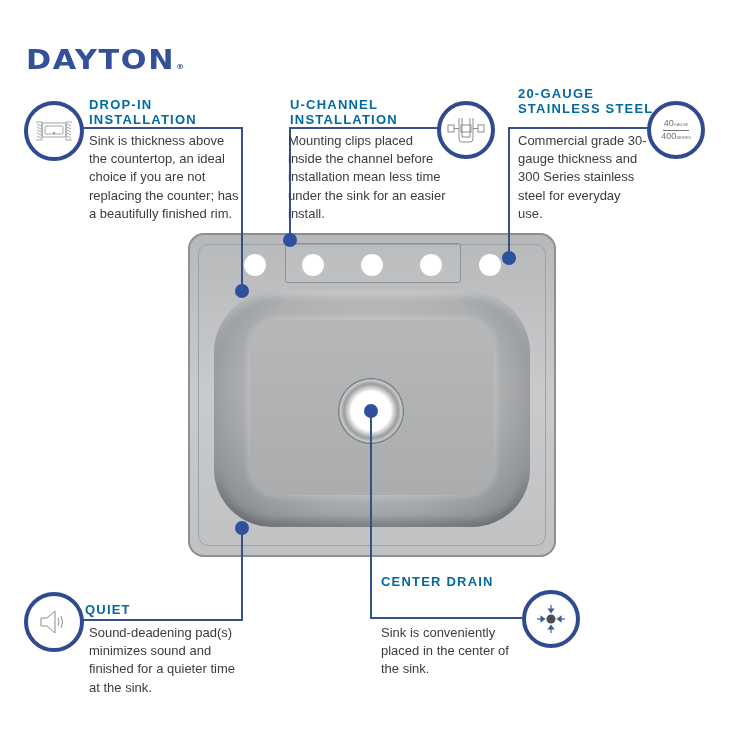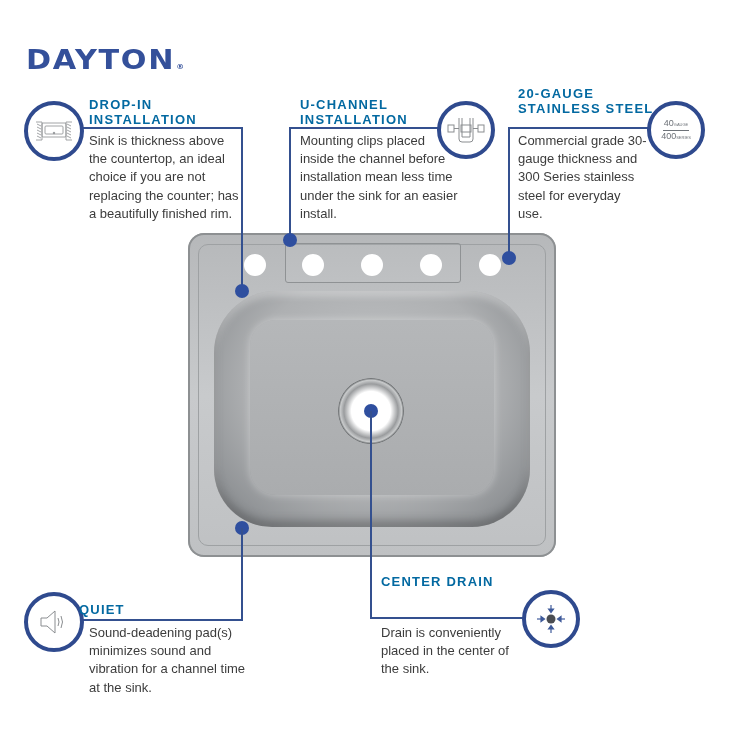--- a/index.html
+++ b/index.html
@@ -75,37 +75,37 @@
     </svg>
   </div>
   <div class="abs title" style="left:89px;top:97px">
     <div>DROP-IN</div>
     <div>INSTALLATION</div>
   </div>
   <div class="abs desc" style="left:89px;top:132px;width:150px">Sink is thickness above the countertop, an ideal choice if you are not replacing the counter; has a beautifully finished rim.</div>
 </div>
 
 <div>
-  <div class="abs title" style="left:300px;top:97px">
+  <div class="abs title" style="left:290px;top:97px">
     <div>U-CHANNEL</div>
     <div>INSTALLATION</div>
   </div>
   <div class="circle" style="left:437px;top:101px;width:58px;height:58px">
     <svg width="38" height="30" viewBox="0 0 38 30">
       <g stroke="#8a8d90" stroke-width="1" fill="none">
         <rect x="1" y="10" width="6" height="7"></rect>
         <rect x="31" y="10" width="6" height="7"></rect>
         <path d="M7 13.5 H12 M26 13.5 H31"></path>
         <path d="M12 3 V24 Q12 27 15 27 H23 Q26 27 26 24 V3"></path>
         <path d="M15 3 V22 H23 V3"></path>
         <rect x="14" y="10" width="10" height="7"></rect>
       </g>
     </svg>
   </div>
-  <div class="abs desc" style="left:300px;top:132px;width:160px">Mounting clips placed inside the channel before installation mean less time under the sink for an easier install.</div>
+  <div class="abs desc" style="left:288px;top:132px;width:160px">Mounting clips placed inside the channel before installation mean less time under the sink for an easier install.</div>
 </div>
 
 <div>
   <div class="abs title" style="left:518px;top:86px">
     <div>20-GAUGE</div>
     <div>STAINLESS STEEL</div>
   </div>
   <div class="circle" style="left:647px;top:101px;width:58px;height:58px;flex-direction:column">
     <div style="font-size:9px;color:#6d7278;line-height:10px;border-bottom:1px solid #6d7278;padding:0 1px"><span>40</span><span style="font-size:4px">GAUGE</span></div>
     <div style="font-size:9px;color:#6d7278;line-height:10px"><span>400</span><span style="font-size:4px">SERIES</span></div>
@@ -116,35 +116,35 @@
 <div>
   <div class="circle" style="left:24px;top:592px;width:60px;height:60px">
     <svg width="30" height="26" viewBox="0 0 30 26">
       <g stroke="#8a8d90" stroke-width="1" fill="none">
         <path d="M2 9 H8 L16 2 V24 L8 17 H2 Z"></path>
         <path d="M19 9 Q21 13 19 17"></path>
         <path d="M22 7 Q25 13 22 19"></path>
       </g>
     </svg>
   </div>
-  <div class="abs title" style="left:79px;top:602px">QUIET</div>
-  <div class="abs desc" style="left:89px;top:624px;width:160px">Sound-deadening pad(s) minimizes sound and vibration for a channel time at the sink.</div>
+  <div class="abs title" style="left:85px;top:602px">QUIET</div>
+  <div class="abs desc" style="left:89px;top:624px;width:160px">Sound-deadening pad(s) minimizes sound and finished for a quieter time at the sink.</div>
 </div>
 
 <div>
   <div class="abs title" style="left:381px;top:574px">CENTER DRAIN</div>
   <div class="circle" style="left:522px;top:590px;width:58px;height:58px">
     <svg width="40" height="40" viewBox="0 0 40 40">
       <circle cx="20" cy="20" r="4.5" fill="#4a4d52"></circle>
       <g stroke="#3e5a9a" stroke-width="1.2" fill="#3e5a9a">
         <path d="M20 6 V12"></path>
           <path d="M17.5 10 L20 13.5 L22.5 10 Z"></path>
         <path d="M20 34 V28"></path>
           <path d="M17.5 30 L20 26.5 L22.5 30 Z"></path>
         <path d="M6 20 H12"></path>
           <path d="M10 17.5 L13.5 20 L10 22.5 Z"></path>
         <path d="M34 20 H28"></path>
           <path d="M30 17.5 L26.5 20 L30 22.5 Z"></path>
       </g>
     </svg>
   </div>
-  <div class="abs desc" style="left:381px;top:624px;width:140px">Drain is conveniently placed in the center of the sink.</div>
+  <div class="abs desc" style="left:381px;top:624px;width:140px">Sink is conveniently placed in the center of the sink.</div>
 </div>
 
 </body></html>

